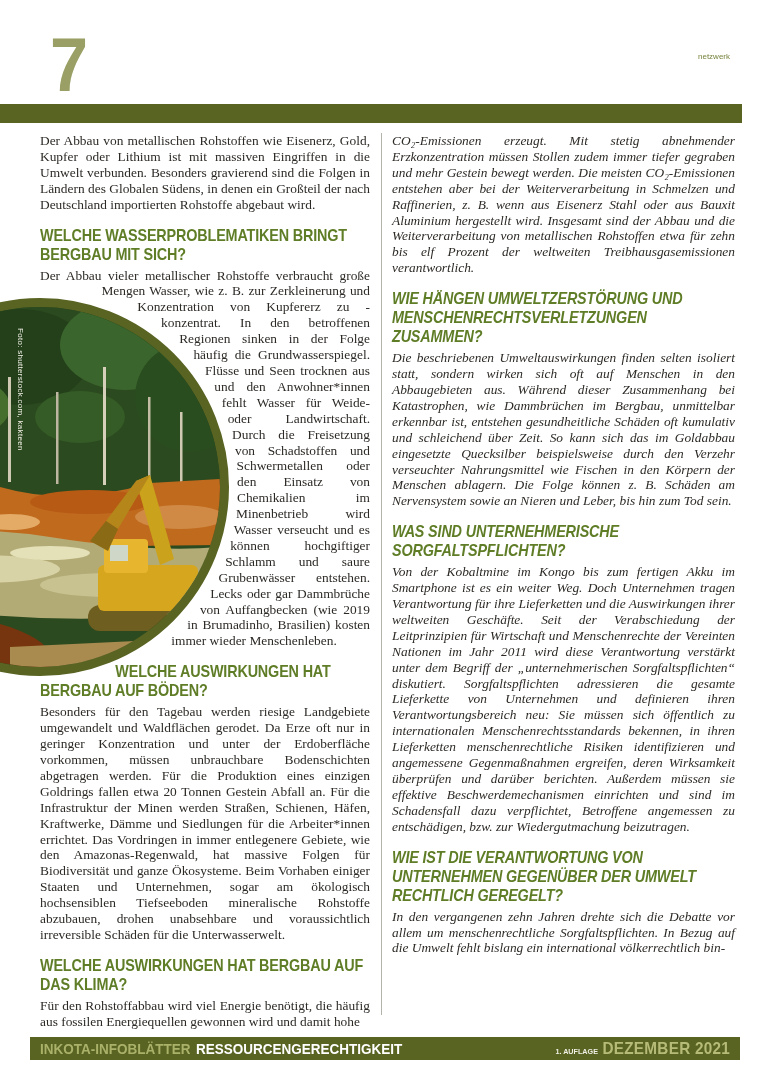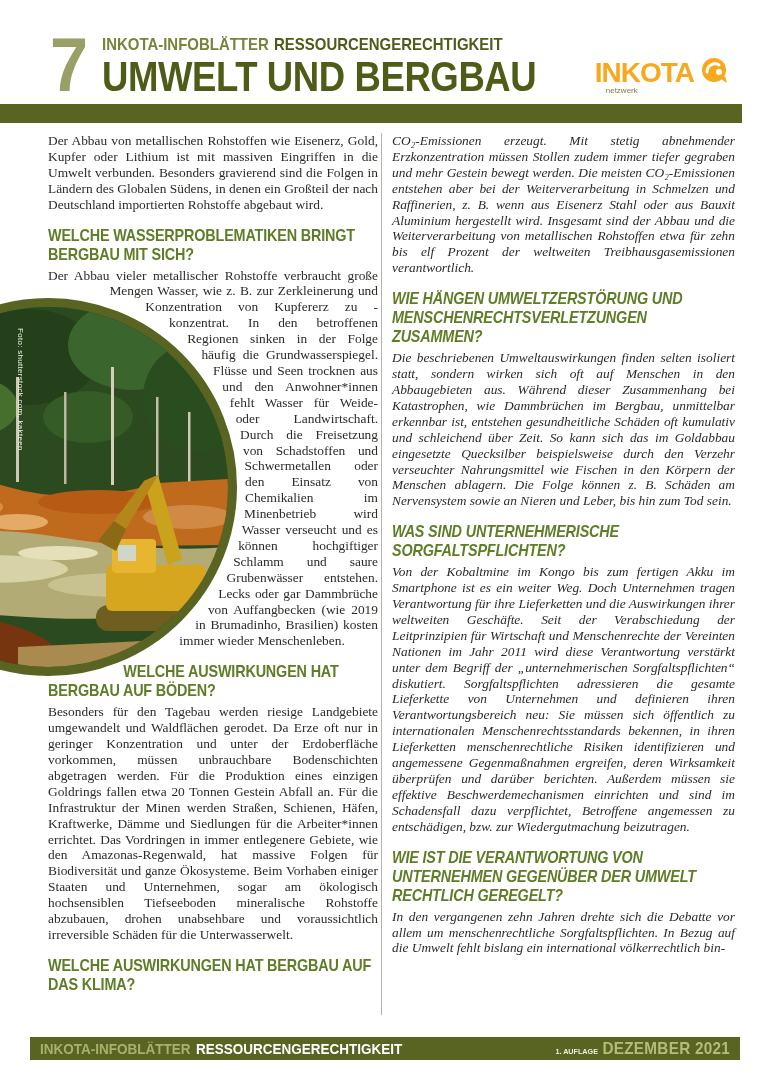--- a/index.html
+++ b/index.html
@@ -22,21 +22,21 @@
   .logo-row{display:flex;align-items:center;gap:6px;}
   .logo-text{font-family:"Liberation Sans",sans-serif;font-weight:bold;font-size:28px;
              color:#f8a81c;letter-spacing:-1px;line-height:28px;}
   .logo-sub{font-family:"Liberation Sans",sans-serif;font-size:8px;color:#76843d;
             text-align:left;margin-top:-4px;margin-left:2px;padding-left:9px;}
   .bar{position:absolute;background:#596322;}
   .bar.header-bar{left:0;top:104px;width:742px;height:19px;}
 
   
   .col{position:absolute;top:133px;font-size:13.4px;line-height:15.9px;text-align:justify;}
-  .col-left{left:48px;width:330px;}
+  .col-left{left:40px;width:330px;}
   .col-right{left:392px;width:343px;font-style:italic;}
   .col-divider{position:absolute;left:381px;top:133px;width:1px;height:882px;background:#b3b3ab;}
   .col p{margin:0;}
   h2{font-family:"Liberation Sans",sans-serif;font-weight:bold;font-size:17px;line-height:19px;
      color:#5f7d26;margin:13px 0 4px 0;text-align:left;white-space:normal;
      width:118%;transform:scaleX(.847);transform-origin:0 0;letter-spacing:-0.2px;}
   .follow{margin-top:0;}
 
   
   .photo-float{float:left;width:198px;height:412px;position:relative;
@@ -61,38 +61,21 @@
                 transform:scaleX(.9);transform-origin:100% 50%;}
   .footer-edition{font-weight:bold;font-size:8px;color:#f0f0e4;}
   .footer-date{font-weight:bold;font-size:17px;color:#b6bc77;letter-spacing:.3px;}
 </style>
 </head>
 <body>
 
 <div class="page">
 
   <div class="issue-num">7</div>
-  <div class="header-text">
-    <div class="series-line">
-      <span class="series-name">INKOTA-INFOBLÄTTER</span><span class="series-topic">RESSOURCENGERECHTIGKEIT</span>
-    </div>
-    <div class="page-title">UMWELT UND BERGBAU</div>
-  </div>
   <div class="logo">
-    <div class="logo-row">
-      <span class="logo-text">INKOTA</span>
-      <span>
-        <svg width="30" height="30" viewBox="0 0 30 30">
-          <circle cx="14" cy="14" r="12" fill="#f8a81c"></circle>
-          <path d="M7 16 a 8 8 0 0 1 12 -7" fill="none" stroke="#ffffff" stroke-width="3" stroke-linecap="round"></path>
-          <circle cx="19" cy="16" r="3" fill="#ffffff"></circle>
-          <path d="M21 23 l6 4 -2 -7 z" fill="#f8a81c"></path>
-        </svg>
-      </span>
-    </div>
     <div class="logo-sub">netzwerk</div>
   </div>
   <div class="bar header-bar"></div>
 
   <div class="col col-left">
     <p>Der Abbau von metallischen Rohstoffen wie Eisenerz, Gold, Kupfer oder Lithium ist mit massiven Eingriffen in die Umwelt verbunden. Besonders gravierend sind die Folgen in Ländern des Globalen Südens, in denen ein Großteil der nach Deutschland importierten Rohstoffe abgebaut wird.</p>
 
     <h2>WELCHE WASSERPROBLEMATIKEN BRINGT BERGBAU MIT SICH?</h2>
     <p>
       <span class="photo-float">
@@ -141,20 +124,21 @@
             </g>
           </svg>
         </span>
       </span><span>Der Abbau vieler metallischer Rohstoffe verbraucht große Mengen Wasser, wie z. B. zur Zerkleinerung und Konzentration von Kupfererz zu -konzentrat. In den betroffenen Regionen sinken in der Folge häufig die Grundwasserspiegel. Flüsse und Seen trocknen aus und den Anwohner*innen fehlt Wasser für Weide- oder Landwirtschaft. Durch die Freisetzung von Schadstoffen und Schwermetallen oder den Einsatz von Chemikalien im Minenbetrieb wird Wasser verseucht und es können hochgiftiger Schlamm und saure Grubenwässer entstehen. Lecks oder gar Dammbrüche von Auffangbecken (wie 2019 in Brumadinho, Brasilien) kosten immer wieder Menschenleben.</span>
     </p>
 
     <h2>WELCHE AUSWIRKUNGEN HAT BERGBAU AUF BÖDEN?</h2>
     <p>Besonders für den Tagebau werden riesige Landgebiete umgewandelt und Waldflächen gerodet. Da Erze oft nur in geringer Konzentration und unter der Erdoberfläche vorkommen, müssen unbrauchbare Bodenschichten abgetragen werden. Für die Produktion eines einzigen Goldrings fallen etwa 20 Tonnen Gestein Abfall an. Für die Infrastruktur der Minen werden Straßen, Schienen, Häfen, Kraftwerke, Dämme und Siedlungen für die Arbeiter*innen errichtet. Das Vordringen in immer entlegenere Gebiete, wie den Amazonas-Regenwald, hat massive Folgen für Biodiversität und ganze Ökosysteme. Beim Vorhaben einiger Staaten und Unternehmen, sogar am ökologisch hochsensiblen Tiefseeboden mineralische Rohstoffe abzubauen, drohen unabsehbare und voraussichtlich irreversible Schäden für die Unterwasserwelt.</p>
 
     <h2>WELCHE AUSWIRKUNGEN HAT BERGBAU AUF DAS KLIMA?</h2>
+    <p>Für den Rohstoffabbau wird viel Energie benötigt, die häufig aus fossilen Energiequellen gewonnen wird und damit hohe</p>
   </div>
 
   <div class="col-divider"></div>
 
   <div class="col col-right">
     <p>CO₂-Emissionen erzeugt. Mit stetig abnehmender Erzkonzentration müssen Stollen zudem immer tiefer gegraben und mehr Gestein bewegt werden. Die meisten CO₂-Emissionen entstehen aber bei der Weiterverarbeitung in Schmelzen und Raffinerien, z. B. wenn aus Eisenerz Stahl oder aus Bauxit Aluminium hergestellt wird. Insgesamt sind der Abbau und die Weiterverarbeitung von metallischen Rohstoffen etwa für zehn bis elf Prozent der weltweiten Treibhausgasemissionen verantwortlich.</p>
 
     <h2>WIE HÄNGEN UMWELTZERSTÖRUNG UND MENSCHENRECHTSVERLETZUNGEN ZUSAMMEN?</h2>
     <p>Die beschriebenen Umweltauswirkungen finden selten isoliert statt, sondern wirken sich oft auf Menschen in den Abbaugebieten aus. Während dieser Zusammenhang bei Katastrophen, wie Dammbrüchen im Bergbau, unmittelbar erkennbar ist, entstehen gesundheitliche Schäden oft kumulativ und schleichend über Zeit. So kann sich das im Goldabbau eingesetzte Quecksilber beispielsweise durch den Verzehr verseuchter Nahrungsmittel wie Fischen in den Körpern der Menschen ablagern. Die Folge können z. B. Schäden am Nervensystem sowie an Nieren und Leber, bis hin zum Tod sein.</p>
 

